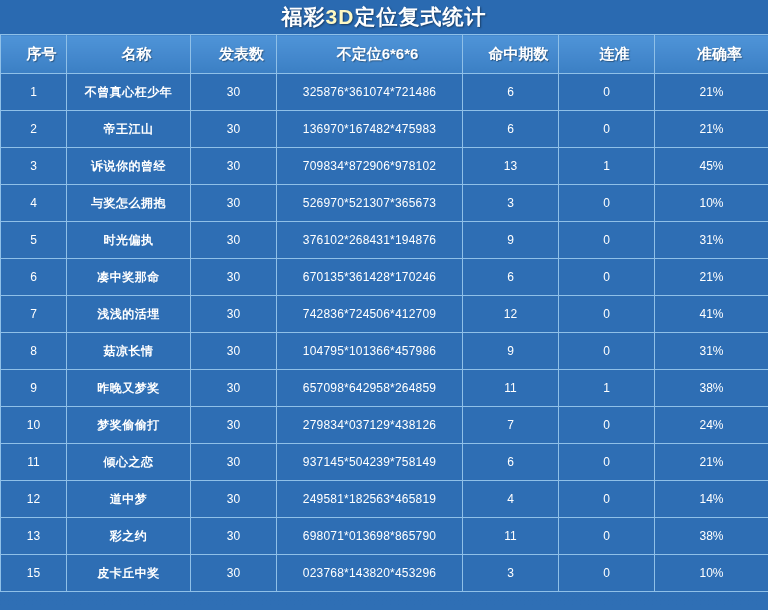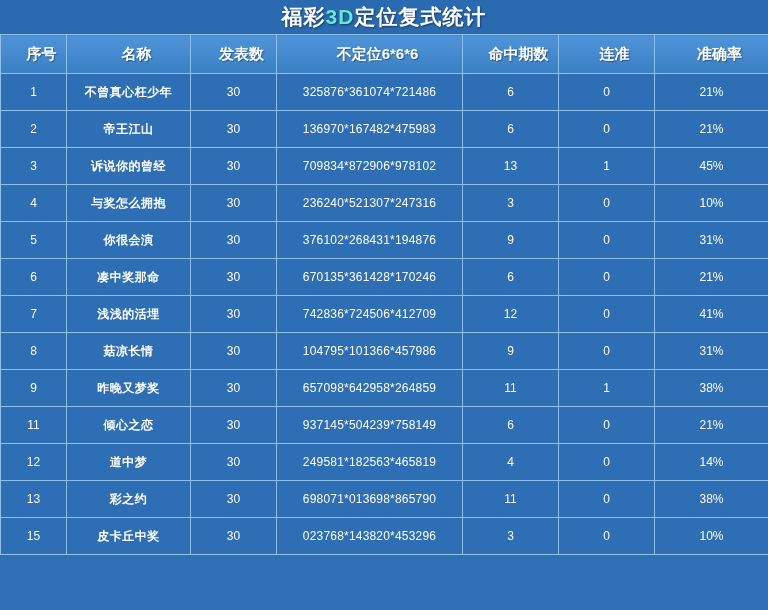--- a/index.html
+++ b/index.html
@@ -30,21 +30,21 @@
   }
   .title-text {
     font-size: 21px;
     font-weight: bold;
     color: #ffffff;
     letter-spacing: 1px;
     text-shadow: 1px 1px 2px rgba(0,0,0,0.45);
     white-space: nowrap;
   }
   .title-text .accent {
-    color: #5eead4;
+    color: #fef9c3;
   }
   table.grid {
     border-collapse: collapse;
     width: 768px;
     table-layout: fixed;
   }
   table.grid th, table.grid td {
     border: 1px solid #8fc0e8;
     text-align: center;
     color: #ffffff;
@@ -140,28 +140,28 @@
           <td class="c-count">30</td>
           <td class="c-nums">709834*872906*978102</td>
           <td class="c-hit">13</td>
           <td class="c-streak">1</td>
           <td class="c-rate">45%</td>
         </tr>
         <tr>
           <td class="c-idx">4</td>
           <td class="c-name">与奖怎么拥抱</td>
           <td class="c-count">30</td>
-          <td class="c-nums">236240*521307*247316</td>
+          <td class="c-nums">526970*521307*365673</td>
           <td class="c-hit">3</td>
           <td class="c-streak">0</td>
           <td class="c-rate">10%</td>
         </tr>
         <tr>
           <td class="c-idx">5</td>
-          <td class="c-name">你很会演</td>
+          <td class="c-name">时光偏执</td>
           <td class="c-count">30</td>
           <td class="c-nums">376102*268431*194876</td>
           <td class="c-hit">9</td>
           <td class="c-streak">0</td>
           <td class="c-rate">31%</td>
         </tr>
         <tr>
           <td class="c-idx">6</td>
           <td class="c-name">凑中奖那命</td>
           <td class="c-count">30</td>
@@ -191,20 +191,29 @@
         <tr>
           <td class="c-idx">9</td>
           <td class="c-name">昨晚又梦奖</td>
           <td class="c-count">30</td>
           <td class="c-nums">657098*642958*264859</td>
           <td class="c-hit">11</td>
           <td class="c-streak">1</td>
           <td class="c-rate">38%</td>
         </tr>
         <tr>
+          <td class="c-idx">10</td>
+          <td class="c-name">梦奖偷偷打</td>
+          <td class="c-count">30</td>
+          <td class="c-nums">279834*037129*438126</td>
+          <td class="c-hit">7</td>
+          <td class="c-streak">0</td>
+          <td class="c-rate">24%</td>
+        </tr>
+        <tr>
           <td class="c-idx">11</td>
           <td class="c-name">倾心之恋</td>
           <td class="c-count">30</td>
           <td class="c-nums">937145*504239*758149</td>
           <td class="c-hit">6</td>
           <td class="c-streak">0</td>
           <td class="c-rate">21%</td>
         </tr>
         <tr>
           <td class="c-idx">12</td>

